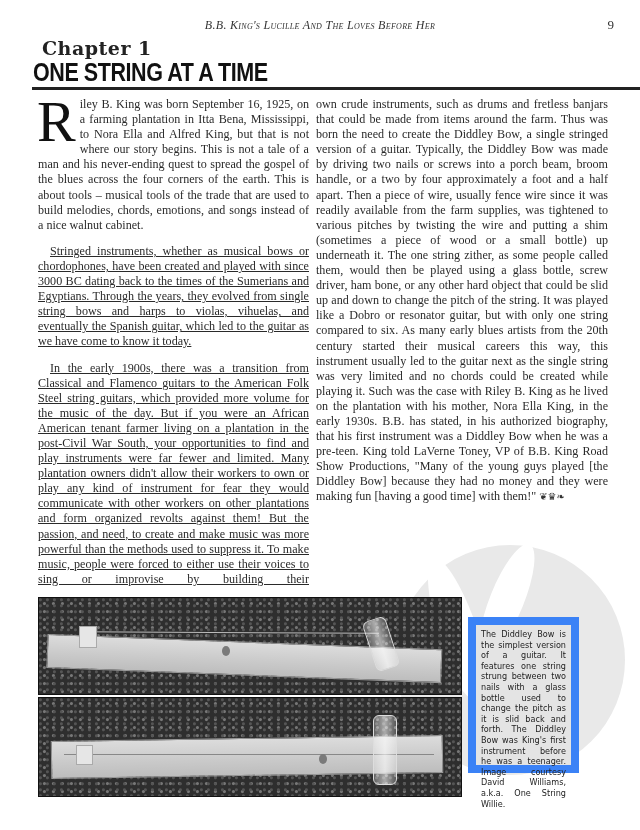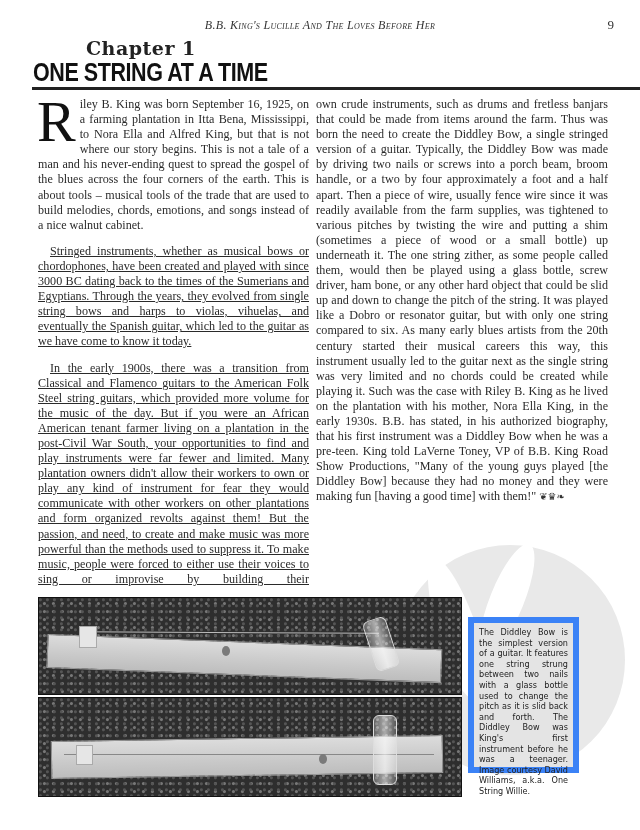--- a/index.html
+++ b/index.html
@@ -24,21 +24,21 @@
     .running-head {
       position: absolute; top: 18px; left: 0; width: 640px; text-align: center;
       font-style: italic; font-size: 12px; letter-spacing: 0.3px; color: #333; z-index: 2;
     }
     .page-number {
       position: absolute; top: 17px; right: 26px; font-size: 13px; color: #333; z-index: 2;
     }
 
     .chapter-label {
       position: absolute; left: 42px; top: 37px; font-size: 19px; font-weight: bold;
-      font-family: "DejaVu Serif", serif; color: #222; letter-spacing: 0.5px; z-index: 2; margin-left: 44px;
+      font-family: "DejaVu Serif", serif; color: #222; letter-spacing: 0.5px; z-index: 2;
     }
     .chapter-title {
       position: absolute; left: 33px; top: 58px; font-family: "Liberation Sans", sans-serif;
       font-weight: bold; font-size: 25px; letter-spacing: -0.5px; color: #111;
       transform: scaleX(0.86); transform-origin: left top; z-index: 2;
     }
     .title-rule {
       position: absolute; left: 32px; top: 87px; width: 608px; height: 3px; background: #222; z-index: 2;
     }
 
@@ -82,21 +82,21 @@
       background: linear-gradient(90deg, rgba(255,255,255,0.25), rgba(255,255,255,0.6), rgba(255,255,255,0.2));
     }
     .photo-1 .bottle { left: 330px; top: 20px; width: 24px; height: 52px; transform: rotate(-18deg); }
     .photo-2 .bottle { left: 334px; top: 17px; width: 24px; height: 70px; }
     .knot { position: absolute; width: 8px; height: 10px; border-radius: 50%; background: #7a7a7a; }
     .photo-1 .knot { left: 183px; top: 48px; }
     .photo-2 .knot { left: 280px; top: 56px; }
 
     .caption-box {
       position: absolute; left: 468px; top: 617px; width: 111px; height: 156px;
-      border: 6px solid #3b82f6; background: #e4e4e4; padding: 4px 5px;
+      border: 8px solid #3b82f6; background: #e4e4e4; padding: 4px 5px;
       font-family: "DejaVu Sans", sans-serif; font-size: 8.1px; line-height: 10.6px;
       text-align: justify; color: #222; z-index: 2;
     }
   </style>
 </head>
 <body>
 
 <div class="watermark"></div>
 
 <div class="running-head" style="font-variant: small-caps;">B.B. King's Lucille And The Loves Before Her</div>

